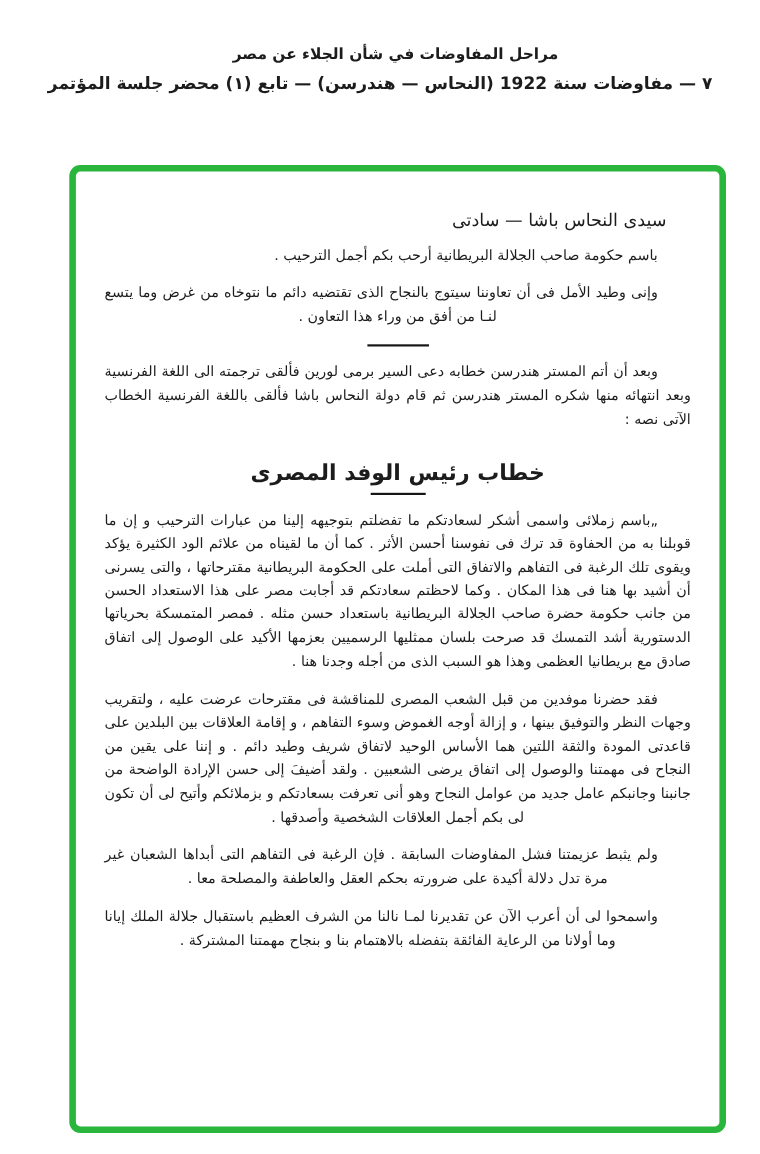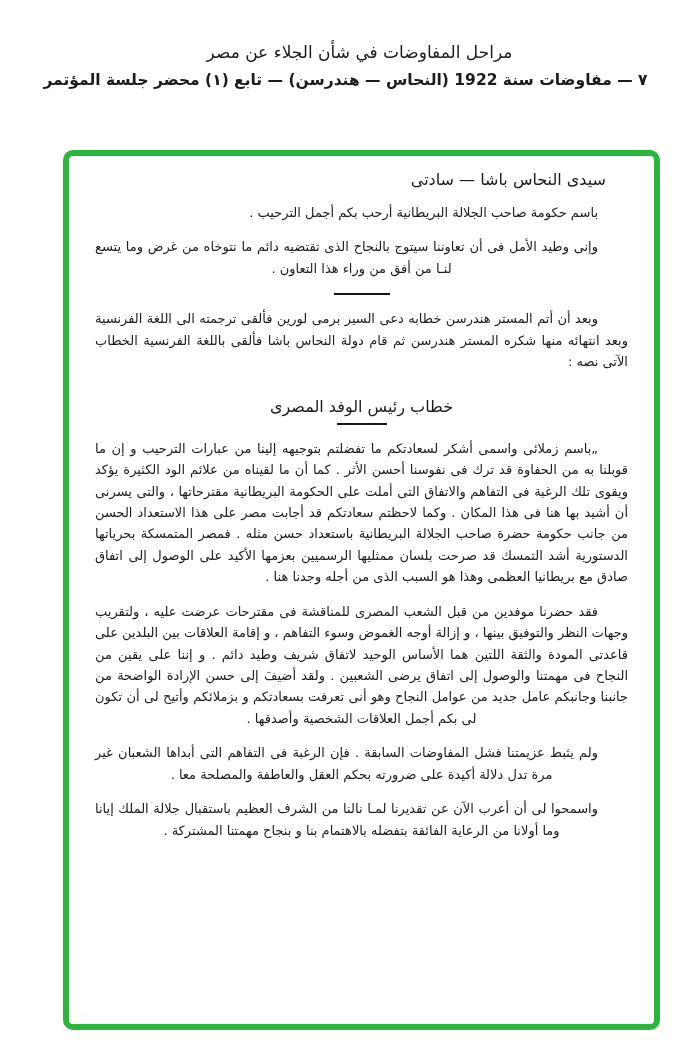--- a/index.html
+++ b/index.html
@@ -19,22 +19,22 @@
   }
   
   .header {
     position: absolute;
     top: 42px;
     left: 0;
     width: 100%;
     text-align: center;
   }
   .header-title {
-    font-size: 17px;
-    font-weight: normal;
+    font-size: 14px;
+    font-weight: bold;
     letter-spacing: 0.2px;
     margin-left: 28px;
   }
   .header-subtitle {
     margin-top: 9px;
     font-size: 15.5px;
     font-weight: bold;
   }
   .header-source {
     margin-top: 7px;
@@ -46,21 +46,21 @@
   .doc-frame {
     position: absolute;
     left: 63px;
     top: 150px;
     width: 597px;
     height: 880px;
     box-sizing: border-box;
     border: 6px solid #2ab63c;
     border-radius: 10px;
     background: #ffffff;
-    padding: 8px 26px 0 26px;
+    padding: 28px 26px 0 26px;
     overflow: hidden;
   }
   .salutation {
     font-size: 16px;
     margin: 6px 22px 0 0;
   }
   .para {
     font-size: 13px;
     line-height: 1.65;
     text-align: justify;
@@ -70,22 +70,22 @@
   .para.last-center { text-align-last: center; }
   .divider {
     width: 56px;
     height: 2px;
     background: #161616;
     margin: 14px auto 2px auto;
   }
   .speech-heading {
     margin-top: 24px;
     text-align: center;
-    font-size: 16px;
-    font-weight: 400;
+    font-size: 20px;
+    font-weight: 700;
     letter-spacing: 0.3px;
   }
   .heading-rule {
     width: 50px;
     height: 2px;
     background: #161616;
     margin: 7px auto 2px auto;
   }
   .speech .para { }
 </style>

